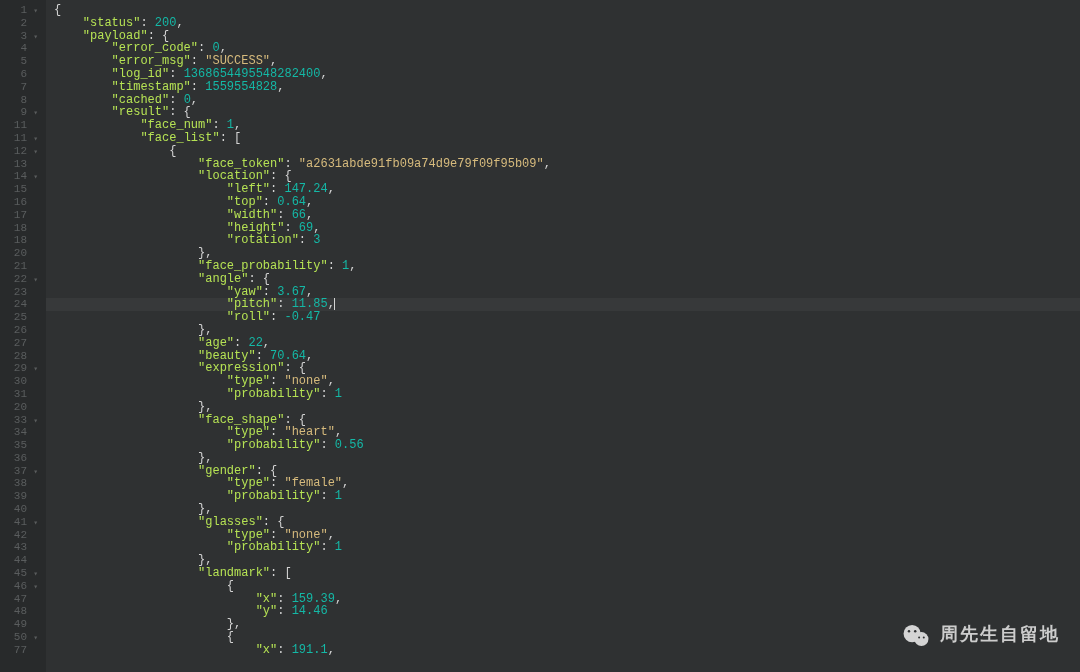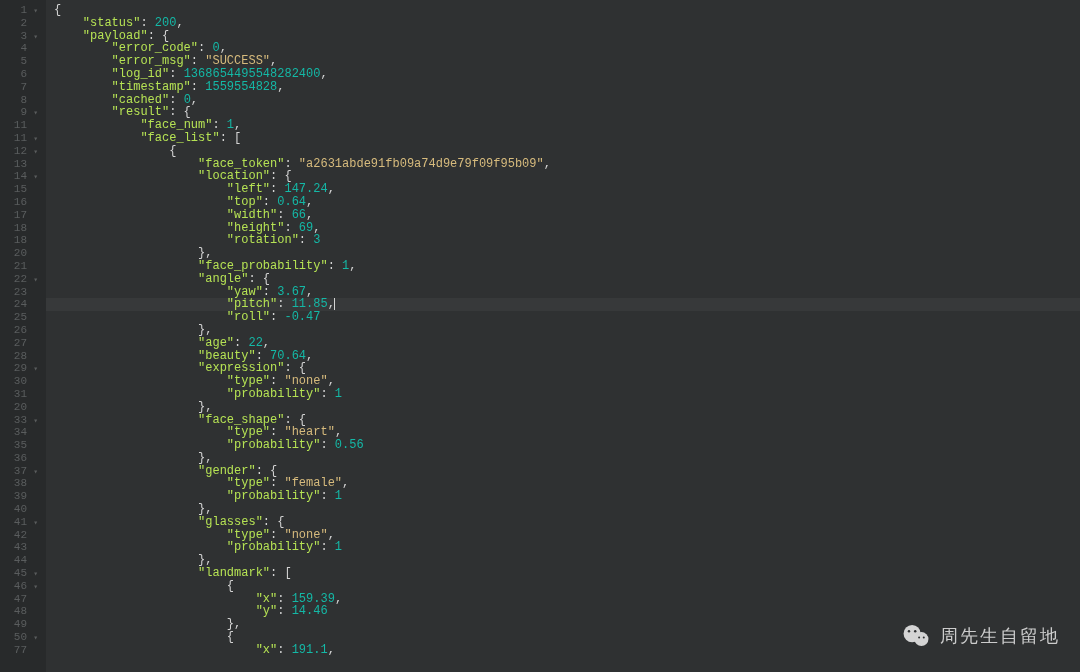--- a/index.html
+++ b/index.html
@@ -73,24 +73,25 @@
     display: inline-block;
     height: 12px;
     vertical-align: middle;
     margin-left: -1px;
   }
   .watermark {
     position: absolute;
     right: 20px;
     bottom: 22px;
     display: flex;
-    align-items: center;
+    align-items: flex-start;
     gap: 10px;
     opacity: 0.9;
     pointer-events: none;
+    font-weight: bold;
   }
   .watermark .wechat-icon {
     width: 28px;
     height: 28px;
     position: relative;
   }
   .watermark .txt {
     color: #ddd;
     font-family: "PingFang SC", "Microsoft YaHei", sans-serif;
     font-size: 18px;

